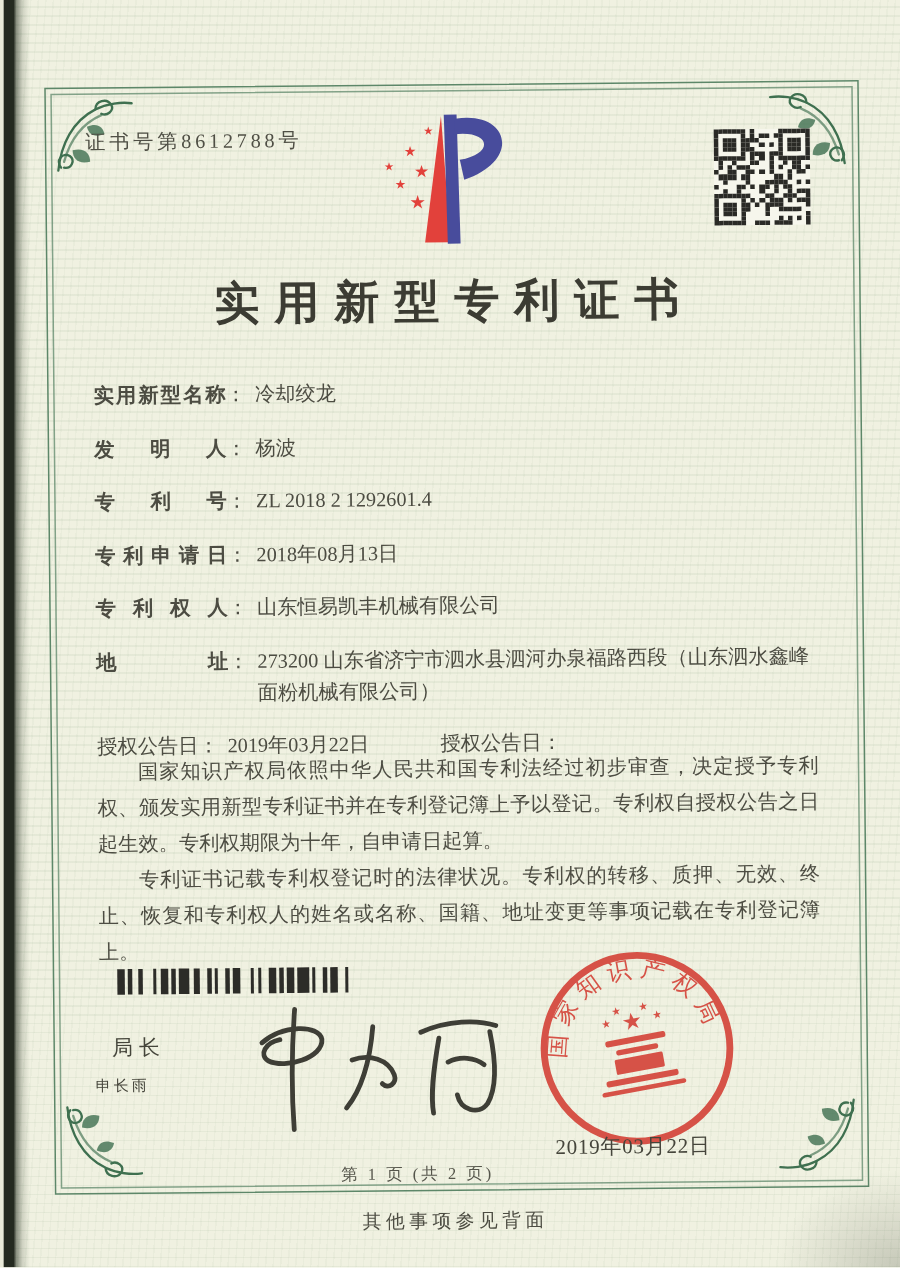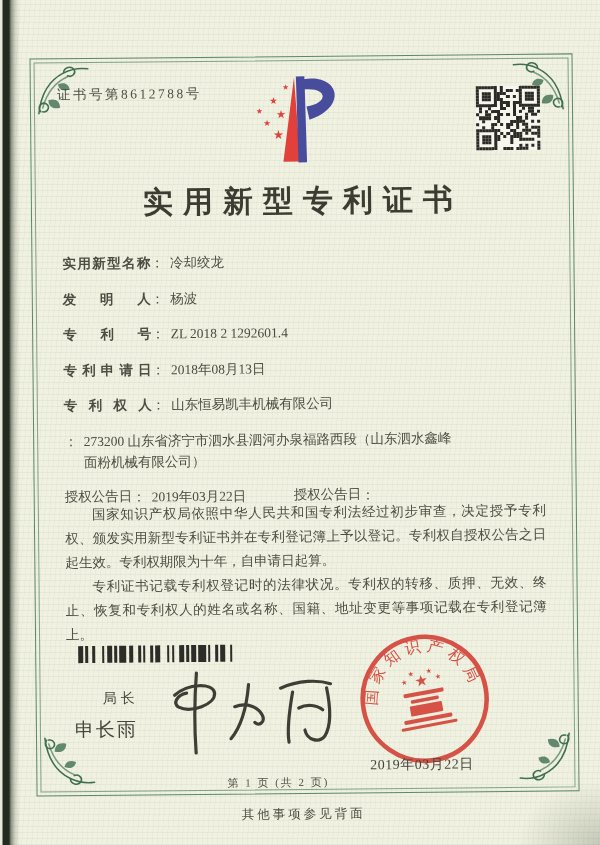--- a/index.html
+++ b/index.html
@@ -30,32 +30,32 @@
          letter-spacing:10px;text-indent:10px;color:#3c3c33;}
   
   .fields{left:64px;top:251px;width:480px;font-size:13.5px;line-height:21px;color:#4c4c42;}
   .frow{display:flex;margin-bottom:14.5px;}
   .flabel{display:inline-block;width:88px;text-align:justify;text-align-last:justify;flex:none;font-weight:bold;}
   .fcolon{flex:none;margin-right:6px;}
   .fvalue{flex:1;max-width:380px;}
   .grantrow{display:flex;margin-bottom:0;}
   .g1{display:flex;width:229px;flex:none;}
   .g2{display:flex;flex:1;}
-  .glabel{flex:none;font-family:Liberation Mono, monospace;}
+  .glabel{flex:none;}
   
   .bodytext{left:64px;top:501px;width:481px;font-size:13.5px;line-height:1.78;
             text-align:justify;color:#4d4d43;}
   .bodytext p{margin:0;text-indent:2em;}
   
   .barcode{left:76px;top:644px;width:154px;height:17px;display:flex;align-items:stretch;}
   .barcode div{height:100%;}
   .barcode .b{background:#2c2c28;}
   
-  .sig-title{left:72px;top:688px;font-size:14px;letter-spacing:4px;color:#45453b;margin-left:28px;}
-  .sig-name{left:72px;top:715px;font-size:19px;letter-spacing:2px;color:#45453b;}
+  .sig-title{left:72px;top:688px;font-size:14px;letter-spacing:4px;color:#45453b;}
+  .sig-name{left:61px;top:715px;font-size:10px;letter-spacing:2px;color:#45453b;}
   .signature{left:158px;top:666px;width:180px;height:95px;}
   
   .seal{left:355px;top:633px;width:134px;height:134px;transform:rotate(-10deg);opacity:.93;z-index:1;}
   .sealdate{left:367px;top:757px;font-size:14px;letter-spacing:.5px;color:#45453b;z-index:2;}
   .pagenum{left:210px;top:775px;width:130px;text-align:center;font-size:11px;
            letter-spacing:2px;color:#55554b;}
   .backnote{left:0;top:806px;width:600px;text-align:center;font-size:12.5px;
             letter-spacing:3px;color:#4c4c42;}
   
   .spine{left:0;top:0;width:20px;height:845px;z-index:5;
@@ -605,20 +605,21 @@
         <span class="flabel">专利申请日</span>
           <span class="fcolon">：</span>
           <span class="fvalue">2018年08月13日</span>
       </div>
       <div class="frow">
         <span class="flabel">专利权人</span>
           <span class="fcolon">：</span>
           <span class="fvalue">山东恒易凯丰机械有限公司</span>
       </div>
       <div class="frow">
+        <span class="flabel">地址</span>
           <span class="fcolon">：</span>
           <span class="fvalue">273200 山东省济宁市泗水县泗河办泉福路西段（山东泗水鑫峰面粉机械有限公司）</span>
       </div>
       <div class="frow grantrow">
         <span class="g1">
           <span class="glabel">授权公告日</span>
             <span class="fcolon">：</span>
             <span>2019年03月22日</span>
         </span>
         <span class="g2">

